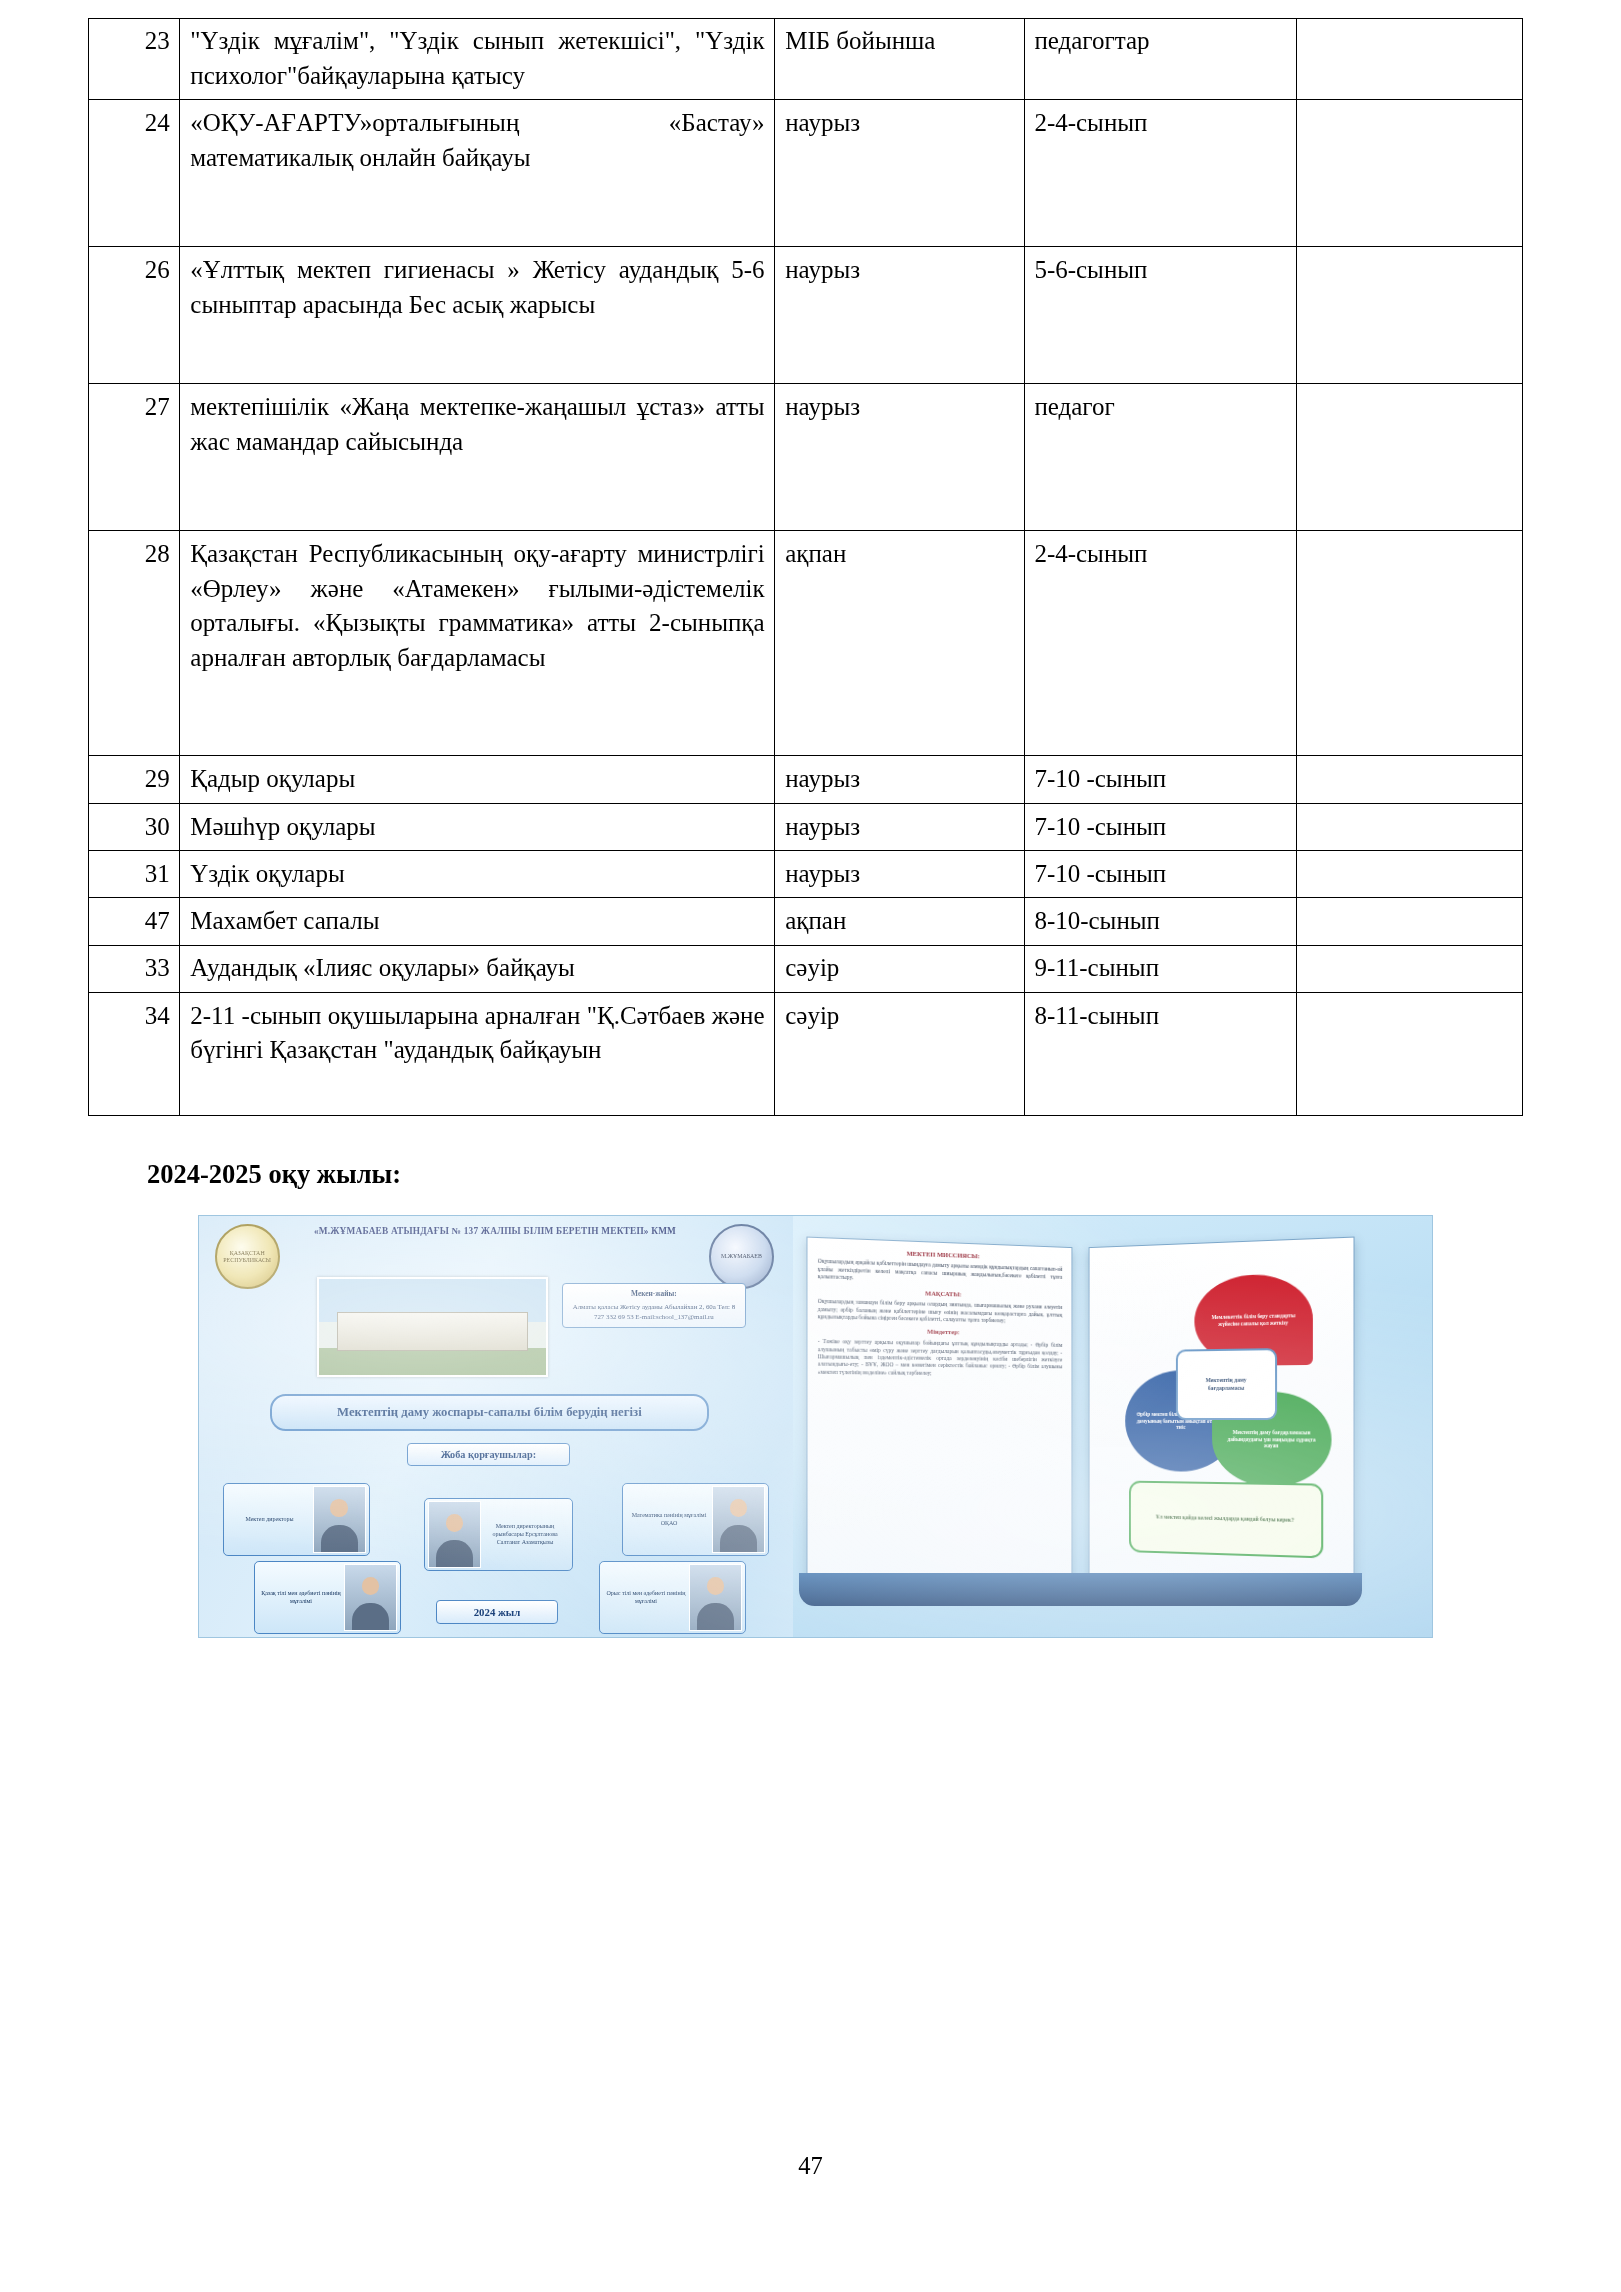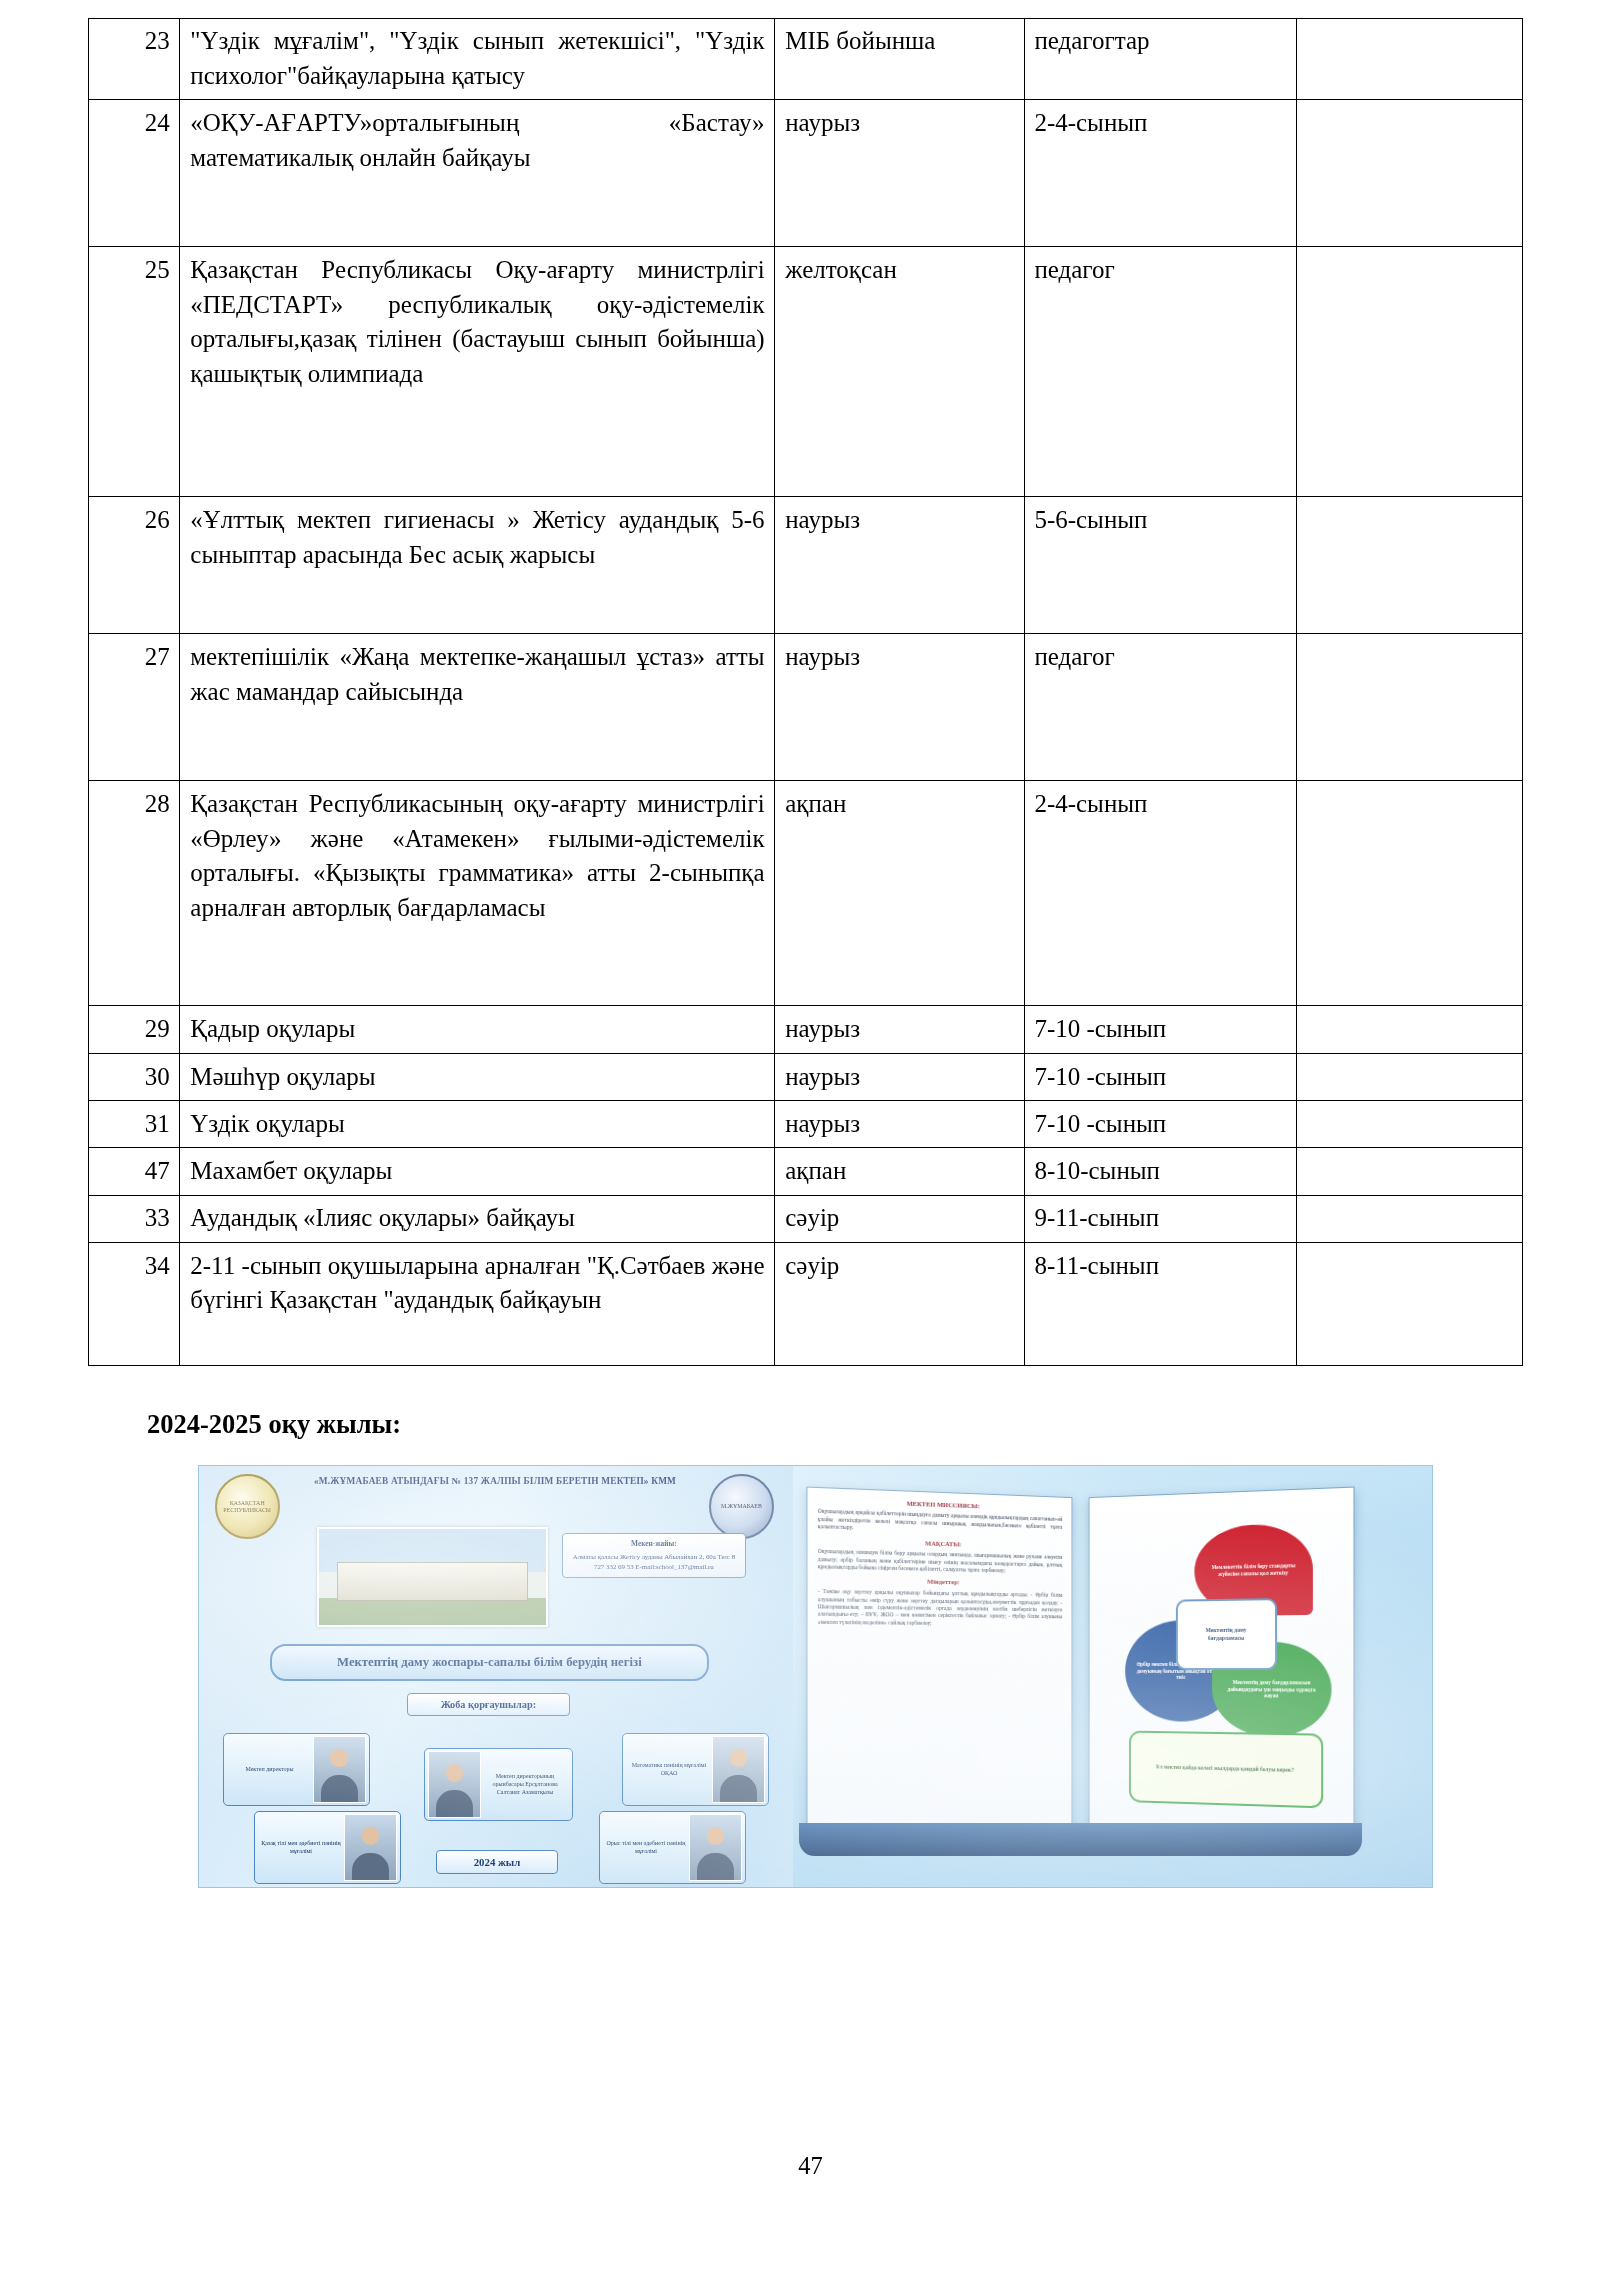--- a/index.html
+++ b/index.html
@@ -343,27 +343,20 @@
       </tr>
 
       <tr class="tall-1">
         <td class="c-num">24</td>
         <td class="c-name">«ОҚУ-АҒАРТУ»орталығының «Бастау» математикалық онлайн байқауы</td>
         <td class="c-term">наурыз</td>
         <td class="c-target">2-4-сынып</td>
         <td class="c-note"></td>
       </tr>
 
-      <tr class="tall-2">
-        <td class="c-num">25</td>
-        <td class="c-name">Қазақстан Республикасы Оқу-ағарту министрлігі «ПЕДСТАРТ» республикалық оқу-әдістемелік орталығы,қазақ тілінен (бастауыш сынып бойынша) қашықтық олимпиада</td>
-        <td class="c-term">желтоқсан</td>
-        <td class="c-target">педагог</td>
-        <td class="c-note"></td>
-      </tr>
 
       <tr class="tall-3">
         <td class="c-num">26</td>
         <td class="c-name">«Ұлттық мектеп гигиенасы » Жетісу аудандық 5-6 сыныптар арасында Бес асық жарысы</td>
         <td class="c-term">наурыз</td>
         <td class="c-target">5-6-сынып</td>
         <td class="c-note"></td>
       </tr>
 
       <tr class="tall-4">
@@ -401,21 +394,21 @@
       <tr>
         <td class="c-num">31</td>
         <td class="c-name">Үздік оқулары</td>
         <td class="c-term">наурыз</td>
         <td class="c-target">7-10 -сынып</td>
         <td class="c-note"></td>
       </tr>
 
       <tr>
         <td class="c-num">47</td>
-        <td class="c-name">Махамбет оқулары</td>
+        <td class="c-name">Махамбет сапалы</td>
         <td class="c-term">ақпан</td>
         <td class="c-target">8-10-сынып</td>
         <td class="c-note"></td>
       </tr>
 
       <tr>
         <td class="c-num">33</td>
         <td class="c-name">Аудандық «Ілияс оқулары» байқауы</td>
         <td class="c-term">сәуір</td>
         <td class="c-target">9-11-сынып</td>

